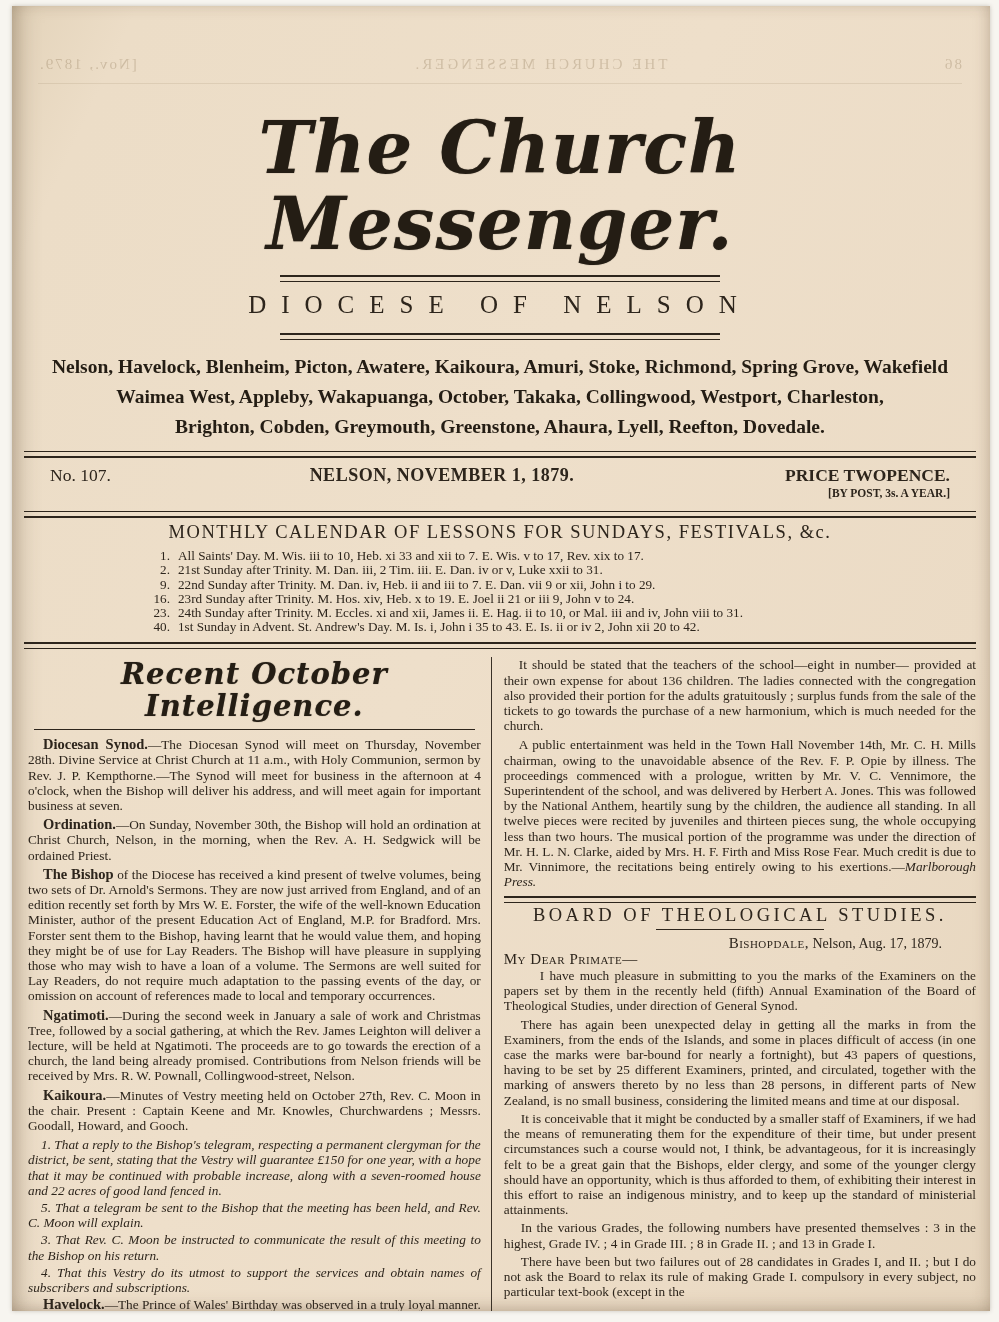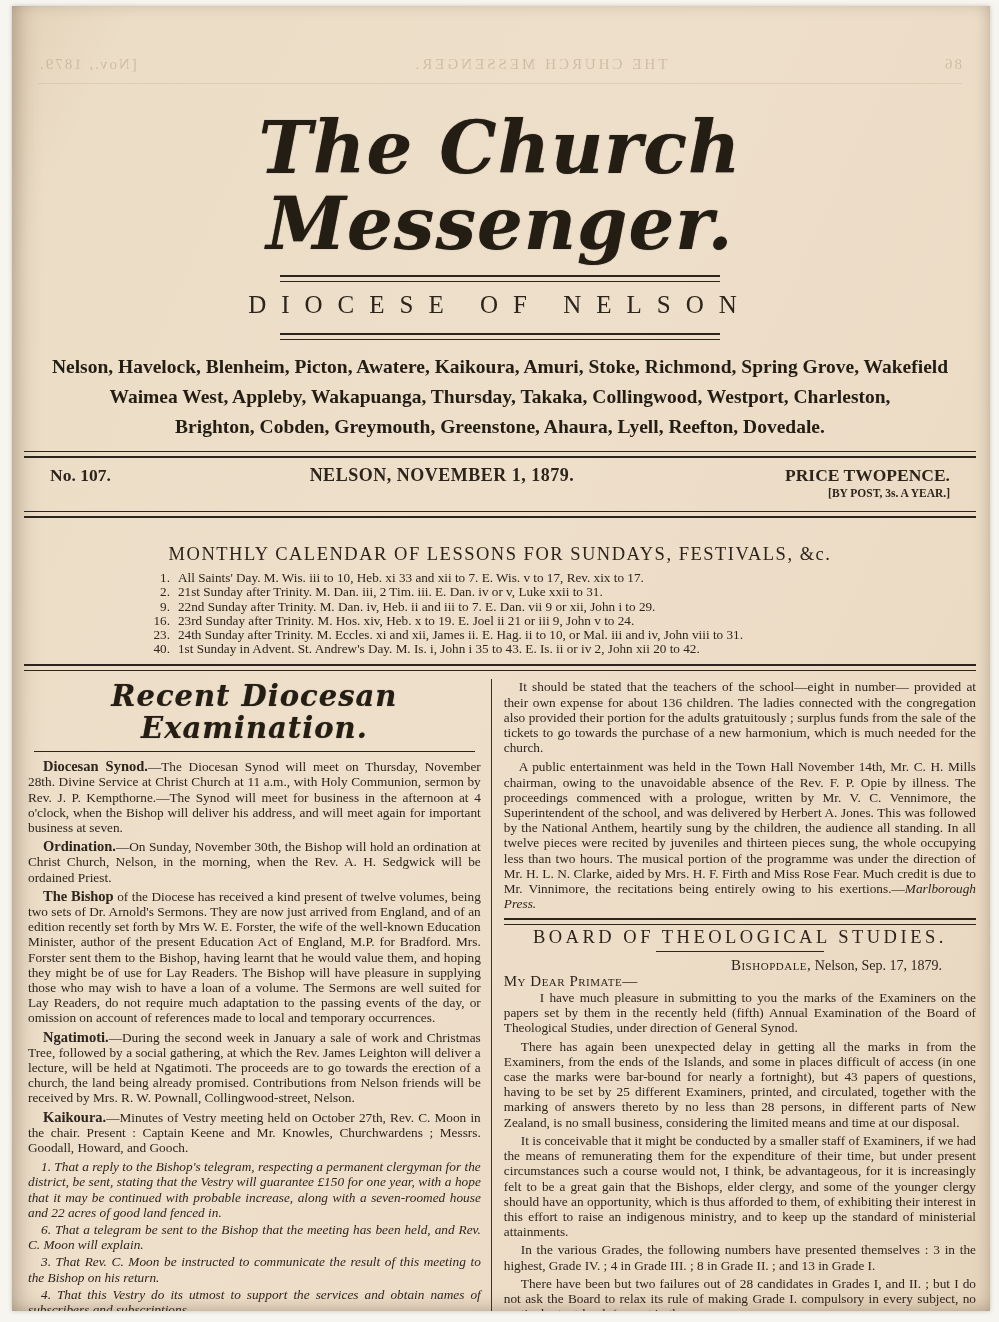--- a/index.html
+++ b/index.html
@@ -27,26 +27,26 @@
   .rule-short{width:46%;margin:14px auto 0 auto;height:4px;
               border-top:2px solid #2d251c;border-bottom:1px solid #2d251c;}
   .diocese{margin-top:9px;text-align:center;font-size:25px;letter-spacing:15px;
            color:#2d251c;}
   .parishes{margin-top:12px;text-align:center;font-weight:bold;font-size:19.5px;
             line-height:30px;color:#241d14;}
   .rule-full{margin:9px 2px 0 2px;height:4px;
              border-top:1px solid #2d251c;border-bottom:2px solid #2d251c;}
   .issuebar{display:flex;justify-content:space-between;align-items:flex-start;
             padding:7px 28px 3px 28px;}
-  .issuebar .no{font-weight:bold;font-size:17.5px;text-align:right;}
+  .issuebar .no{font-weight:normal;font-size:17.5px;text-align:right;}
   .issuebar .dateline{font-size:18px;font-weight:bold;letter-spacing:.5px;}
   .issuebar .pricebox{text-align:right;}
   .issuebar .price{font-weight:bold;font-size:17.5px;margin-left:12px;}
   .issuebar .pricenote{font-weight:bold;font-size:11.5px;margin-top:1px;}
-  .calendar-title{margin-top:26px;text-align:center;font-size:18.5px;
+  .calendar-title{margin-top:4px;text-align:center;font-size:18.5px;
                   letter-spacing:1.5px;}
   .calendar{margin:6px 0 0 118px;font-size:13.2px;line-height:14.2px;}
   .cal-row{display:flex;}
   .cal-day{width:30px;text-align:right;flex:0 0 30px;}
   .cal-text{padding-left:8px;}
   .rule-heavy{margin:8px 2px 0 2px;height:4px;
               border-top:2px solid #2d251c;border-bottom:1px solid #2d251c;}
 
   .columns{display:flex;margin-top:6px;position:relative;}
   .col{font-size:13.3px;line-height:15.2px;text-align:justify;}
@@ -88,21 +88,21 @@
       </div>
 
       <div class="masthead">The Church Messenger.</div>
 
       <div class="rule-short"></div>
       <div class="diocese">DIOCESE OF NELSON</div>
       <div class="rule-short"></div>
 
       <div class="parishes">
         <div>Nelson, Havelock, Blenheim, Picton, Awatere, Kaikoura, Amuri, Stoke, Richmond, Spring Grove, Wakefield</div>
-        <div>Waimea West, Appleby, Wakapuanga, Thursday, Takaka, Collingwood, Westport, Charleston,</div>
+        <div>Waimea West, Appleby, Wakapuanga, October, Takaka, Collingwood, Westport, Charleston,</div>
         <div>Brighton, Cobden, Greymouth, Greenstone, Ahaura, Lyell, Reefton, Dovedale.</div>
       </div>
 
       <div class="rule-full"></div>
       <div class="issuebar">
         <div class="no">No. 107.</div>
         <div class="dateline">NELSON, NOVEMBER 1, 1879.</div>
         <div class="pricebox">
           <div class="price">PRICE TWOPENCE.</div>
           <div class="pricenote">[BY POST, 3s. A YEAR.]</div>
@@ -136,49 +136,49 @@
           <span class="cal-day">40.</span>
           <span class="cal-text">1st Sunday in Advent.   St. Andrew's Day.   M. Is. i, John i 35 to 43.   E. Is. ii or iv 2, John xii 20 to 42.</span>
         </div>
       </div>
 
       <div class="rule-heavy"></div>
 
       <div class="columns">
 
         <div class="col col-left">
-          <div class="bl-heading">Recent Diocesan Examination.</div>
+          <div class="bl-heading">Recent October Intelligence.</div>
           <div class="bl-underline"></div>
 
           <p class="para"><span class="lead">Diocesan Synod.</span><span>—The Diocesan Synod will meet on Thursday, November 28th.  Divine Service at Christ Church at 11 a.m., with Holy Communion, sermon by Rev. J. P. Kempthorne.—The Synod will meet for business in the afternoon at 4 o'clock, when the Bishop will deliver his address, and will meet again for important business at seven.</span></p>
           <p class="para"><span class="lead">Ordination.</span><span>—On Sunday, November 30th, the Bishop will hold an ordination at Christ Church, Nelson, in the morning, when the Rev. A. H. Sedgwick will be ordained Priest.</span></p>
           <p class="para"><span class="lead">The Bishop</span><span> of the Diocese has received a kind present of twelve volumes, being two sets of Dr. Arnold's Sermons.  They are now just arrived from England, and of an edition recently set forth by Mrs W. E. Forster, the wife of the well-known Education Minister, author of the present Education Act of England, M.P. for Bradford.  Mrs. Forster sent them to the Bishop, having learnt that he would value them, and hoping they might be of use for Lay Readers.  The Bishop will have pleasure in supplying those who may wish to have a loan of a volume. The Sermons are well suited for Lay Readers, do not require much adaptation to the passing events of the day, or omission on account of references made to local and temporary occurrences.</span></p>
           <p class="para"><span class="lead">Ngatimoti.</span><span>—During the second week in January a sale of work and Christmas Tree, followed by a social gathering, at which the Rev. James Leighton will deliver a lecture, will be held at Ngatimoti.  The proceeds are to go towards the erection of a church, the land being already promised.  Contributions from Nelson friends will be received by Mrs. R. W. Pownall, Collingwood-street, Nelson.</span></p>
           <p class="para"><span class="lead">Kaikoura.</span><span>—Minutes of Vestry meeting held on October 27th, Rev. C. Moon in the chair.  Present :  Captain Keene and Mr. Knowles, Churchwardens ; Messrs. Goodall, Howard, and Gooch.</span></p>
 
           <p class="res">1. That a reply to the Bishop's telegram, respecting a permanent clergyman for the district, be sent, stating that the Vestry will guarantee £150 for one year, with a hope that it may be continued with probable increase, along with a seven-roomed house and 22 acres of good land fenced in.</p>
-          <p class="res">6. That a telegram be sent to the Bishop that the meeting has been held, and Rev. C. Moon will explain.</p>
+          <p class="res">5. That a telegram be sent to the Bishop that the meeting has been held, and Rev. C. Moon will explain.</p>
           <p class="res">3. That Rev. C. Moon be instructed to communicate the result of this meeting to the Bishop on his return.</p>
           <p class="res">4. That this Vestry do its utmost to support the services and obtain names of subscribers and subscriptions.</p>
 
           <p class="para"><span class="lead">Havelock.</span><span>—The Prince of Wales' Birthday was observed in a truly loyal manner.  A free tea was given by the teachers of the Church of England Sunday School to the children attending, to the number of 80, and there were 56 tickets sold at the nominal sum of 6d each to children who did not attend school.  After the children—the tables being relaid—a goodly number of adults partook of the feast.</span></p>
 
         </div>
 
         <div class="divider"></div>
 
         <div class="col col-right">
           <p class="para">It should be stated that the teachers of the school—eight in number— provided at their own expense for about 136 children.   The ladies connected with the congregation also provided their portion for the adults gratuitously ;  surplus funds from the sale of the tickets to go towards the purchase of a new harmonium, which is much needed for the church.</p>
           <p class="para"><span>A public entertainment was held in the Town Hall November 14th, Mr. C. H. Mills chairman, owing to the unavoidable absence of the Rev. F. P. Opie by illness.  The proceedings commenced with a prologue, written by Mr. V. C. Vennimore, the Superintendent of the school, and was delivered by Herbert A. Jones.  This was followed by the National Anthem, heartily sung by the children, the audience all standing.  In all twelve pieces were recited by juveniles and thirteen pieces sung, the whole occupying less than two hours.  The musical portion of the programme was under the direction of Mr. H. L. N. Clarke, aided by Mrs. H. F. Firth and Miss Rose Fear.  Much credit is due to Mr. Vinnimore, the recitations being entirely owing to his exertions.—</span><span class="credit">Marlborough Press.</span></p>
 
           <div class="rule-dbl-col"></div>
           <div class="board-heading">BOARD OF THEOLOGICAL STUDIES.</div>
           <div class="board-rule"></div>
 
-          <div class="board-dateline"><span class="sc">Bishopdale,</span><span> Nelson, Sep. 17, 1879.</span></div>
+          <div class="board-dateline"><span class="sc">Bishopdale,</span><span> Nelson, Aug. 17, 1879.</span></div>
           <div class="salutation">My Dear Primate—</div>
 
           <p class="letter first">I have much pleasure in submitting to you the marks of the Examiners on the papers set by them in the recently held (fifth) Annual Examination of the Board of Theological Studies, under direction of General Synod.</p>
           <p class="letter">There has again been unexpected delay in getting all the marks in from the Examiners, from the ends of the Islands, and some in places difficult of access (in one case the marks were bar-bound for nearly a fortnight), but 43 papers of questions, having to be set by 25 different Examiners, printed, and circulated, together with the marking of answers thereto by no less than 28 persons, in different parts of New Zealand, is no small business, considering the limited means and time at our disposal.</p>
           <p class="letter">It is conceivable that it might be conducted by a smaller staff of Examiners, if we had the means of remunerating them for the expenditure of their time, but under present circumstances such a course would not, I think, be advantageous, for it is increasingly felt to be a great gain that the Bishops, elder clergy, and some of the younger clergy should have an opportunity, which is thus afforded to them, of exhibiting their interest in this effort to raise an indigenous ministry, and to keep up the standard of ministerial attainments.</p>
           <p class="letter">In the various Grades, the following numbers have presented themselves :  3 in the highest, Grade IV. ;  4 in Grade III. ;  8 in Grade II. ; and 13 in Grade I.</p>
           <p class="letter">There have been but two failures out of 28 candidates in Grades I, and II. ;  but I do not ask the Board to relax its rule of making Grade I. compulsory in every subject, no particular text-book (except in the</p>
         </div>
 
       </div>

